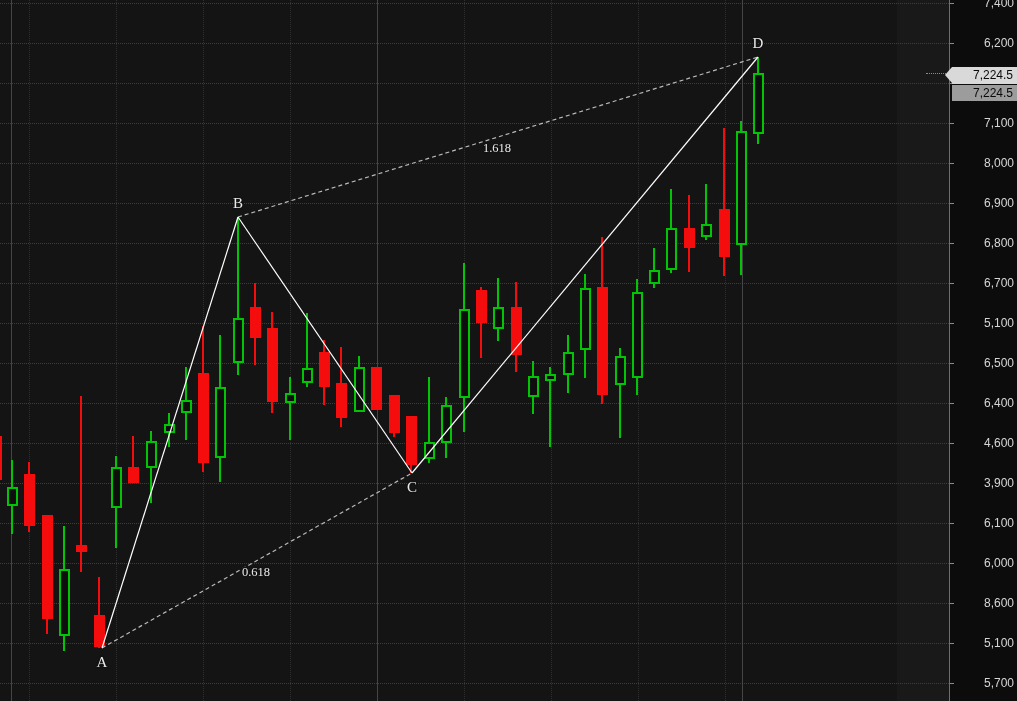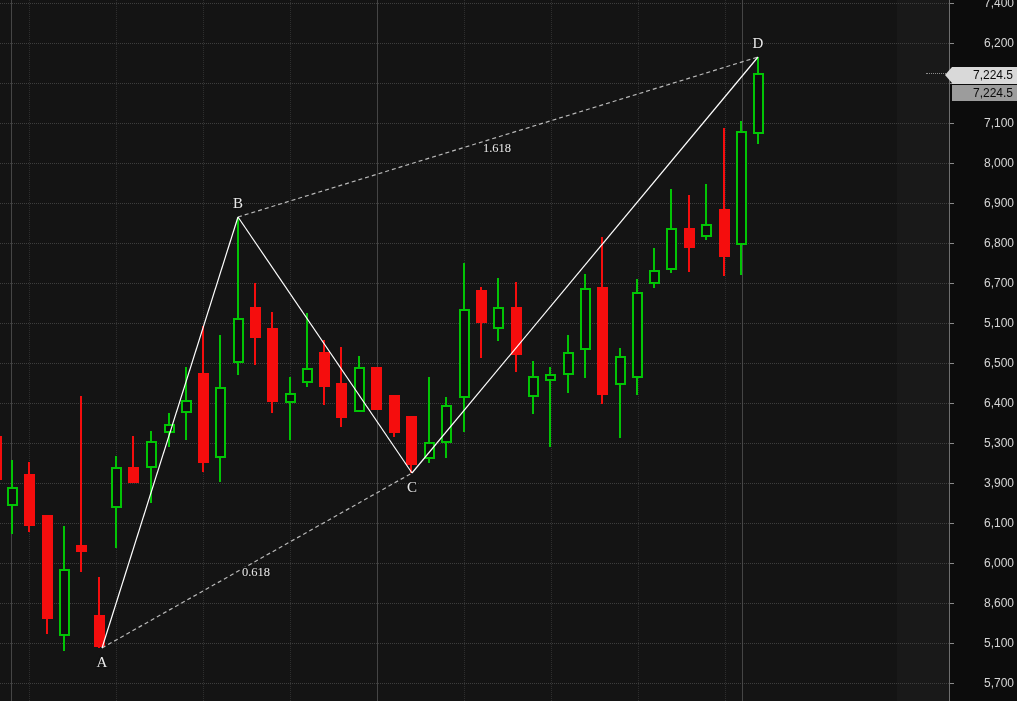--- a/index.html
+++ b/index.html
@@ -208,21 +208,21 @@
       <div class="axis-label" style="top: -4.5px;">7,400</div>
       <div class="axis-label" style="top: 35.5px;">6,200</div>
       <div class="axis-label" style="top: 115.5px;">7,100</div>
       <div class="axis-label" style="top: 155.5px;">8,000</div>
       <div class="axis-label" style="top: 195.5px;">6,900</div>
       <div class="axis-label" style="top: 235.5px;">6,800</div>
       <div class="axis-label" style="top: 275.5px;">6,700</div>
       <div class="axis-label" style="top: 315.5px;">5,100</div>
       <div class="axis-label" style="top: 355.5px;">6,500</div>
       <div class="axis-label" style="top: 395.5px;">6,400</div>
-      <div class="axis-label" style="top: 435.5px;">5,300</div>
+      <div class="axis-label" style="top: 435.5px;">4,600</div>
       <div class="axis-label" style="top: 475.5px;">3,900</div>
       <div class="axis-label" style="top: 515.5px;">6,100</div>
       <div class="axis-label" style="top: 555.5px;">6,000</div>
       <div class="axis-label" style="top: 595.5px;">8,600</div>
       <div class="axis-label" style="top: 635.5px;">5,100</div>
       <div class="axis-label" style="top: 675.5px;">5,700</div>
       <div class="axis-tick" style="top: 3px;"></div>
       <div class="axis-tick" style="top: 43px;"></div>
       <div class="axis-tick" style="top: 83px;"></div>
       <div class="axis-tick" style="top: 123px;"></div>

